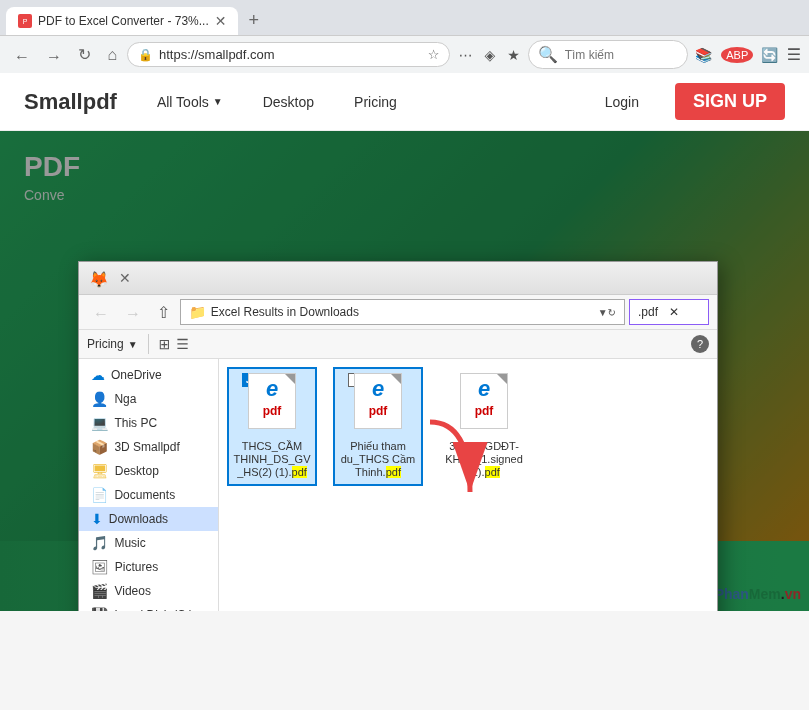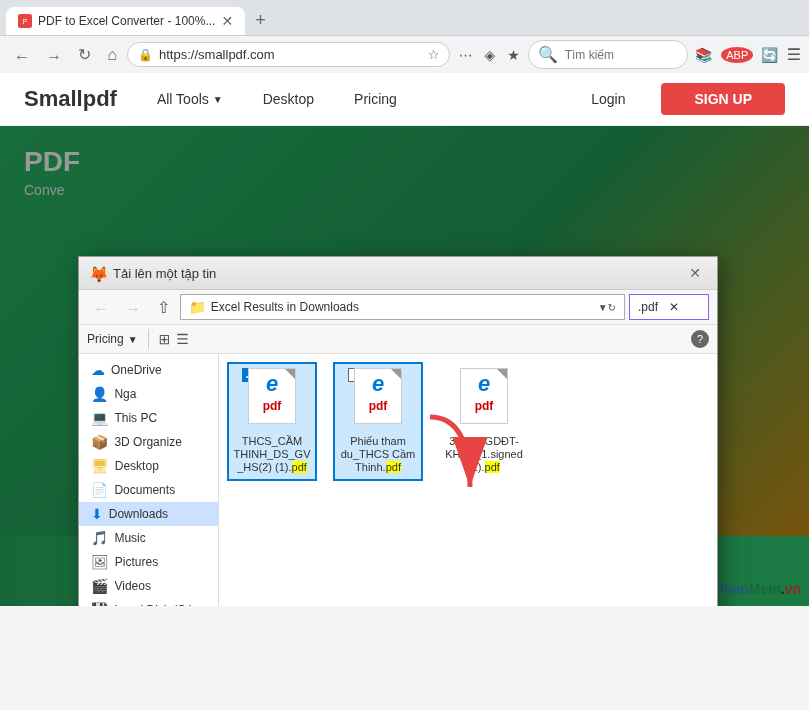--- a/index.html
+++ b/index.html
@@ -30,21 +30,21 @@
     
     .page-content { background: white; }
 
     
     .site-header { display: flex; align-items: center; padding: 10px 24px; background: white; border-bottom: 1px solid #eee; gap: 20px; }
     .logo { font-size: 22px; font-weight: bold; color: #333; margin-right: 10px; }
     .nav-link { color: #333; text-decoration: none; font-size: 14px; display: flex; align-items: center; gap: 4px; padding: 6px 10px; }
     .nav-link .chevron { font-size: 10px; }
     .spacer { flex: 1; }
     .login-btn { color: #333; font-size: 14px; padding: 6px 16px; text-decoration: none; }
-    .signup-btn { background: #e84444; color: white; padding: 8px 33px; border-radius: 4px; font-size: 14px; font-weight: bold; cursor: pointer; border: none; }
+    .signup-btn { background: #e84444; color: white; padding: 8px 18px; border-radius: 4px; font-size: 18px; font-weight: bold; cursor: pointer; border: none; }
 
     
     .page-body { background: linear-gradient(135deg, #2ecc71 0%, #27ae60 50%, #f39c12 100%); height: 480px; position: relative; overflow: hidden; }
     .page-body-overlay { position: absolute; top: 0; left: 0; right: 0; bottom: 0; background: rgba(0,0,0,0.1); }
     .page-text { position: absolute; top: 20px; left: 24px; color: white; }
     .page-text h1 { font-size: 28px; font-weight: bold; }
     .page-text p { font-size: 14px; opacity: 0.9; margin-top: 4px; }
 
     
     .watermark { position: absolute; bottom: 8px; right: 8px; z-index: 10; }
@@ -122,21 +122,21 @@
 
 <div class="browser-chrome">
   <div class="tab-bar">
     <div class="tab">
       <div class="tab-favicon">
         <svg viewBox="0 0 10 10" fill="white">
             <rect x="1" y="1" width="8" height="8" rx="1" fill="#e84444"></rect>
             <text x="5" y="8" text-anchor="middle" font-size="7" fill="white">P</text>
           </svg>
       </div>
-      <span class="tab-title">PDF to Excel Converter - 100%...</span>
+      <span class="tab-title">PDF to Excel Converter - 73%...</span>
       <span class="tab-close">✕</span>
     </div>
     <button class="new-tab-btn">+</button>
   </div>
 
   <div class="browser-toolbar">
     <button class="nav-btn">←</button>
     <button class="nav-btn">→</button>
     <button class="nav-btn">↻</button>
     <button class="nav-btn">⌂</button>
@@ -201,21 +201,20 @@
         <span class="thu">Thu</span><span class="thuat">Thuat</span><span class="phan">Phan</span><span class="mem">Mem</span><span style="color:#333;">.</span><span class="vn">vn</span>
       </span>
     </div>
 
     <div class="modal-overlay"></div>
 
     <div class="file-dialog">
 
       <div class="dialog-titlebar">
         <span class="dialog-icon" style="font-size:16px;">🦊</span>
-        <span class="dialog-title">Tải lên một tập tin</span>
         <button class="dialog-close">✕</button>
       </div>
 
       <div class="dialog-nav">
         <button class="dialog-nav-btn" disabled="">←</button>
         <button class="dialog-nav-btn" disabled="">→</button>
         <button class="dialog-nav-btn">⇧</button>
         <div class="breadcrumb-bar">
           <span style="font-size:14px;margin-right:4px;">📁</span>
           <span class="breadcrumb-text">Excel Results in Downloads</span>
@@ -250,21 +249,21 @@
           <div class="sidebar-item">
             <span class="sidebar-icon">👤</span>
             <span class="sidebar-label">Nga</span>
           </div>
           <div class="sidebar-item">
             <span class="sidebar-icon pc">💻</span>
             <span class="sidebar-label">This PC</span>
           </div>
           <div class="sidebar-item">
             <span class="sidebar-icon folder">📦</span>
-            <span class="sidebar-label">3D Organize</span>
+            <span class="sidebar-label">3D Smallpdf</span>
           </div>
           <div class="sidebar-item">
             <span class="sidebar-icon folder">🖥</span>
             <span class="sidebar-label">Desktop</span>
           </div>
           <div class="sidebar-item">
             <span class="sidebar-icon folder">📄</span>
             <span class="sidebar-label">Documents</span>
           </div>
           <div class="sidebar-item active">

